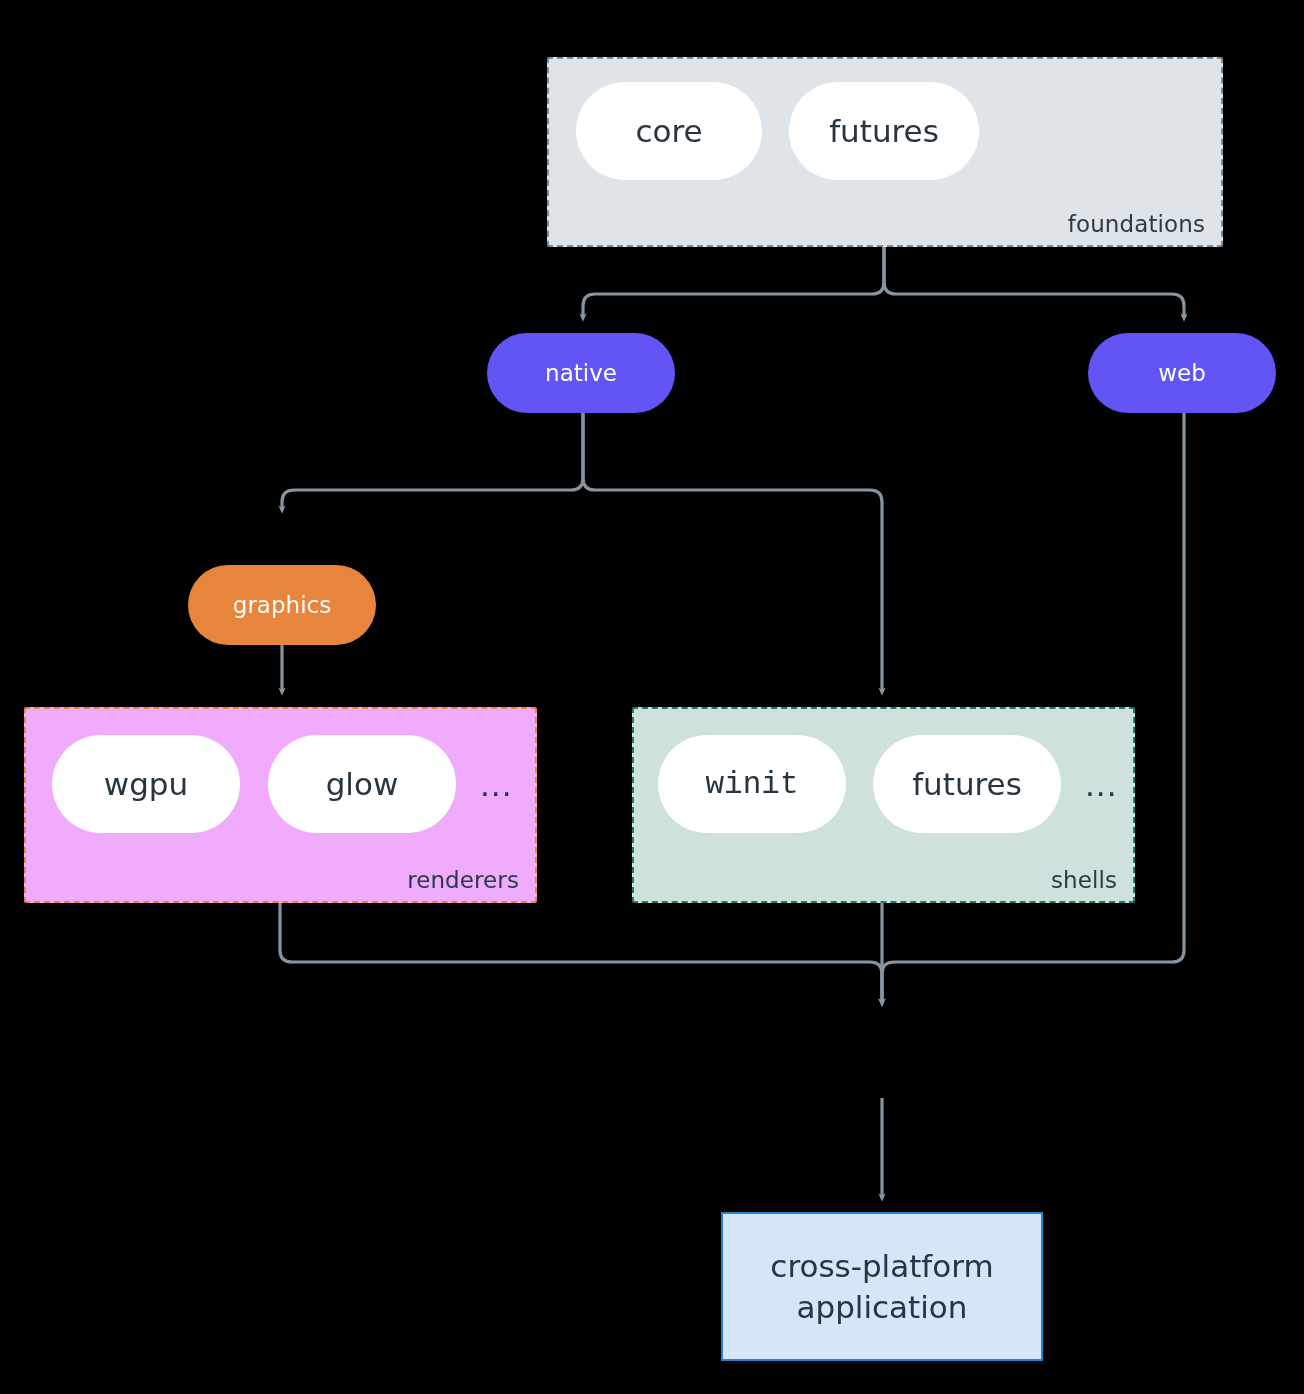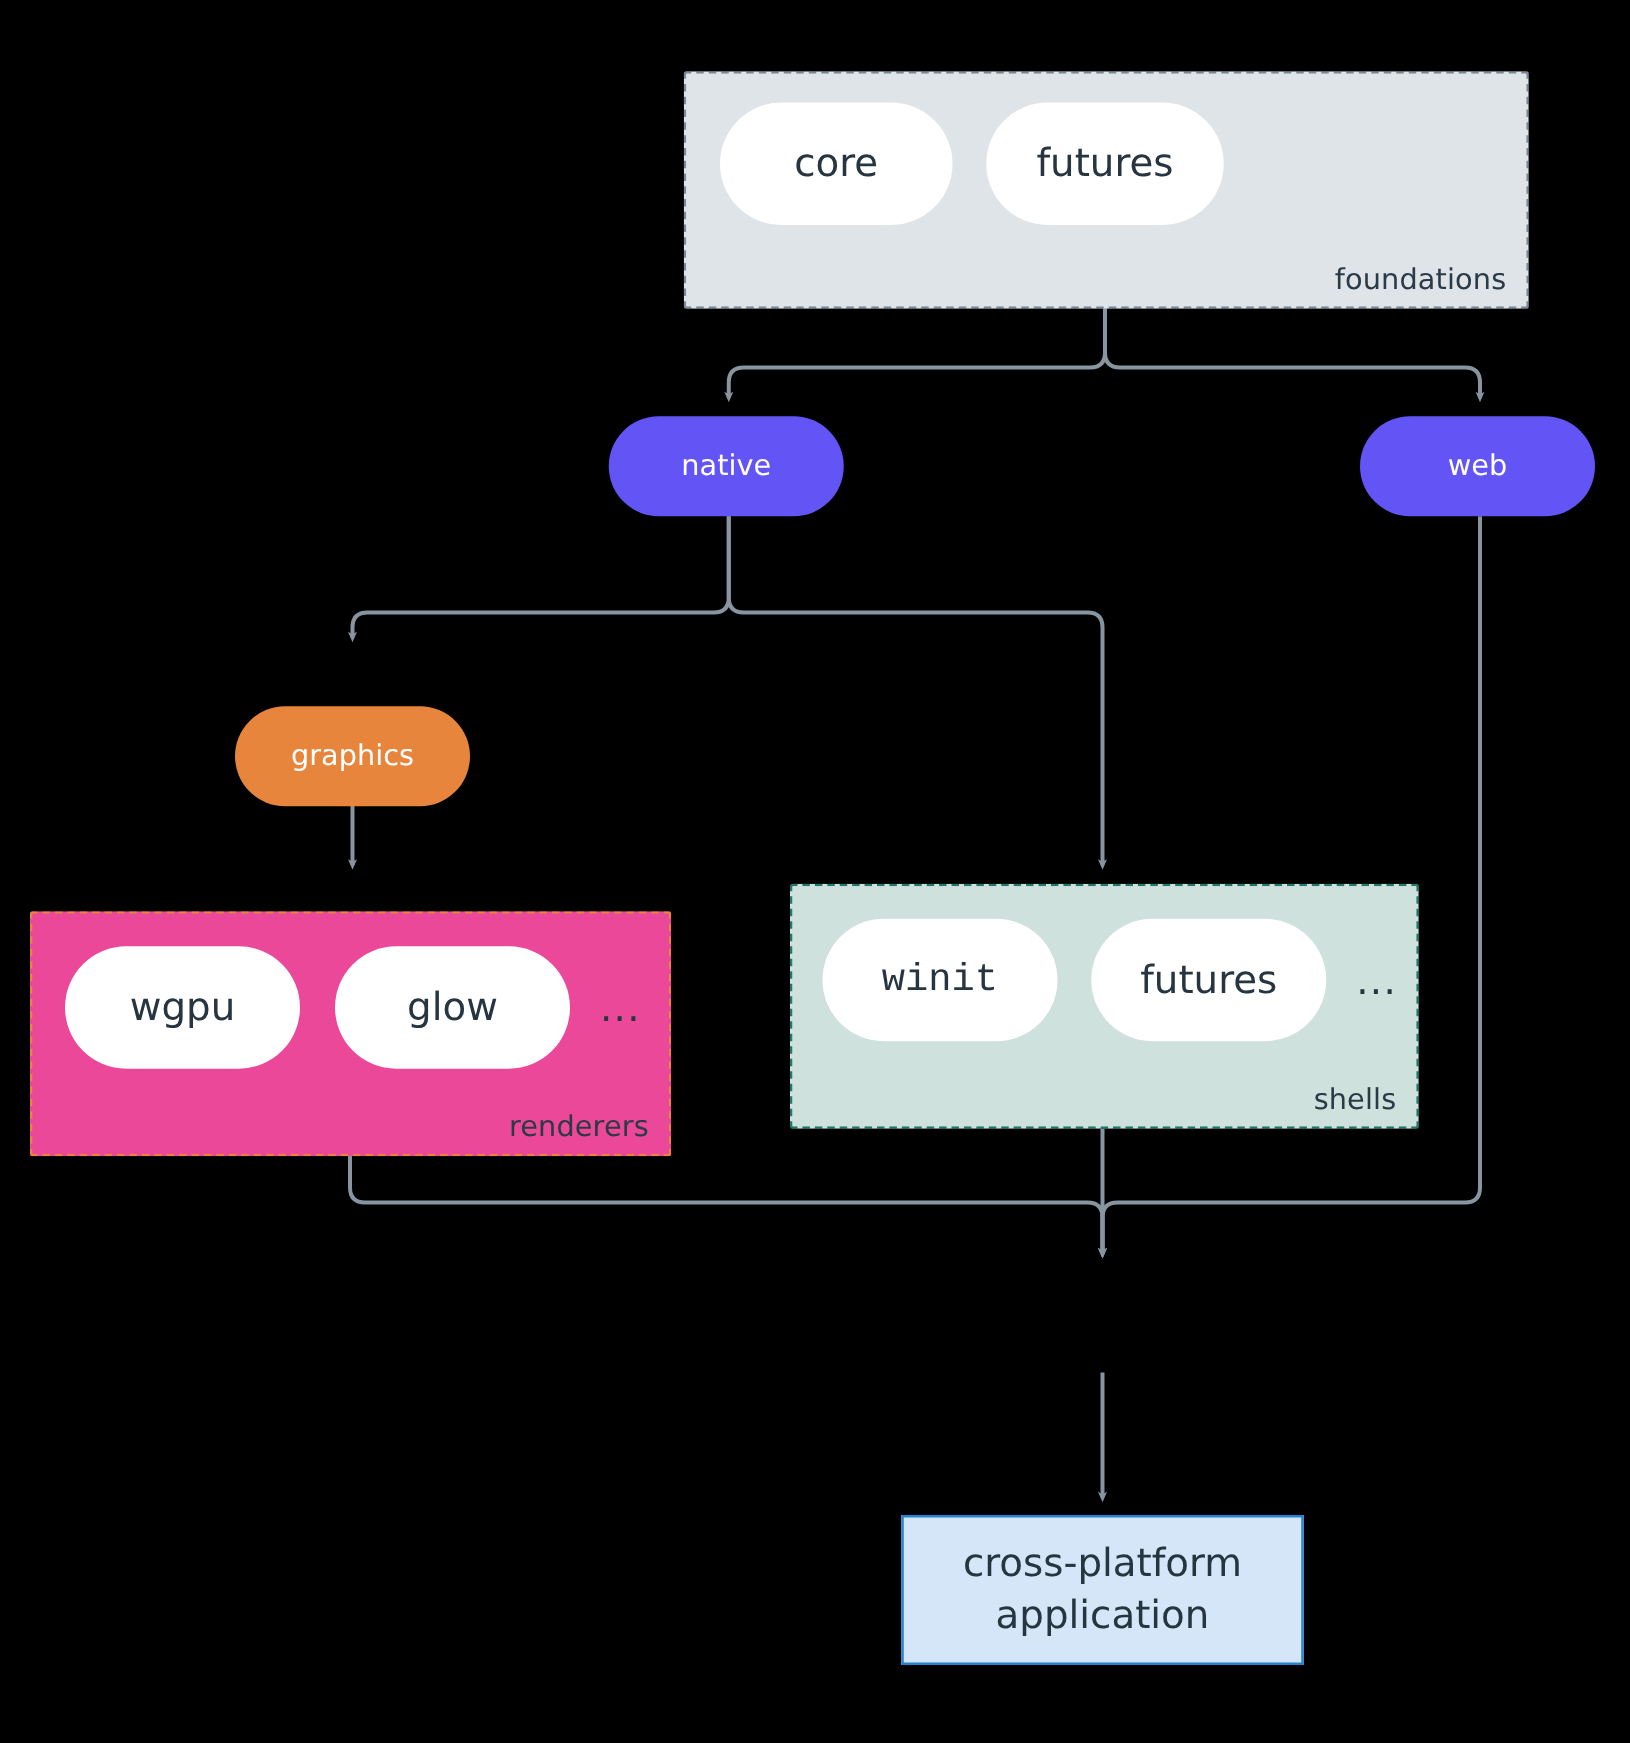--- a/index.html
+++ b/index.html
@@ -111,21 +111,21 @@
   <div class="cluster" style="left:547px; top:25px; width:676px; height:190px; background:#dfe4e8; border:2px dashed #7b8a99;margin-top:32px;">
     <div class="chip" style="left:27px; top:23px; width:186px; height:98px;">
       <span>core</span>
     </div>
     <div class="chip" style="left:240px; top:23px; width:190px; height:98px;">
       <span>futures</span>
     </div>
     <div class="cluster-label">foundations</div>
   </div>
 
-  <div class="cluster" style="left:24px; top:707px; width:513px; height:196px; background:#ec4899; border:2px dashed #e8853c;margin-top:22px;">
+  <div class="cluster" style="left:24px; top:707px; width:513px; height:196px; background:#f0abfc; border:2px dashed #e8853c;">
     <div class="chip" style="left:26px; top:26px; width:188px; height:98px;">
       <span>wgpu</span>
     </div>
     <div class="chip" style="left:242px; top:26px; width:188px; height:98px;">
       <span>glow</span>
     </div>
     <div class="ellipsis" style="left:454px; top:61px;">...</div>
     <div class="cluster-label">renderers</div>
   </div>
 
@@ -146,20 +146,20 @@
 
   <div class="pill" style="left:1088px; top:333px; width:188px; height:80px; background:#6355f5;">
     <span>web</span>
   </div>
 
   <div class="pill" style="left:188px; top:525px; width:188px; height:80px; background:#e8853c;margin-top:40px;">
     <span>graphics</span>
   </div>
 
 
-  <div class="rectnode" style="left:721px; top:1212px; width:322px; height:120px; background:#d4e6f7; border:2px solid #2583ce;">
+  <div class="rectnode" style="left:721px; top:1212px; width:322px; height:149px; background:#d4e6f7; border:2px solid #2583ce;">
     <div>
       <div>cross-platform</div>
       <div>application</div>
     </div>
   </div>
 
 </div>
 
 </body></html>

